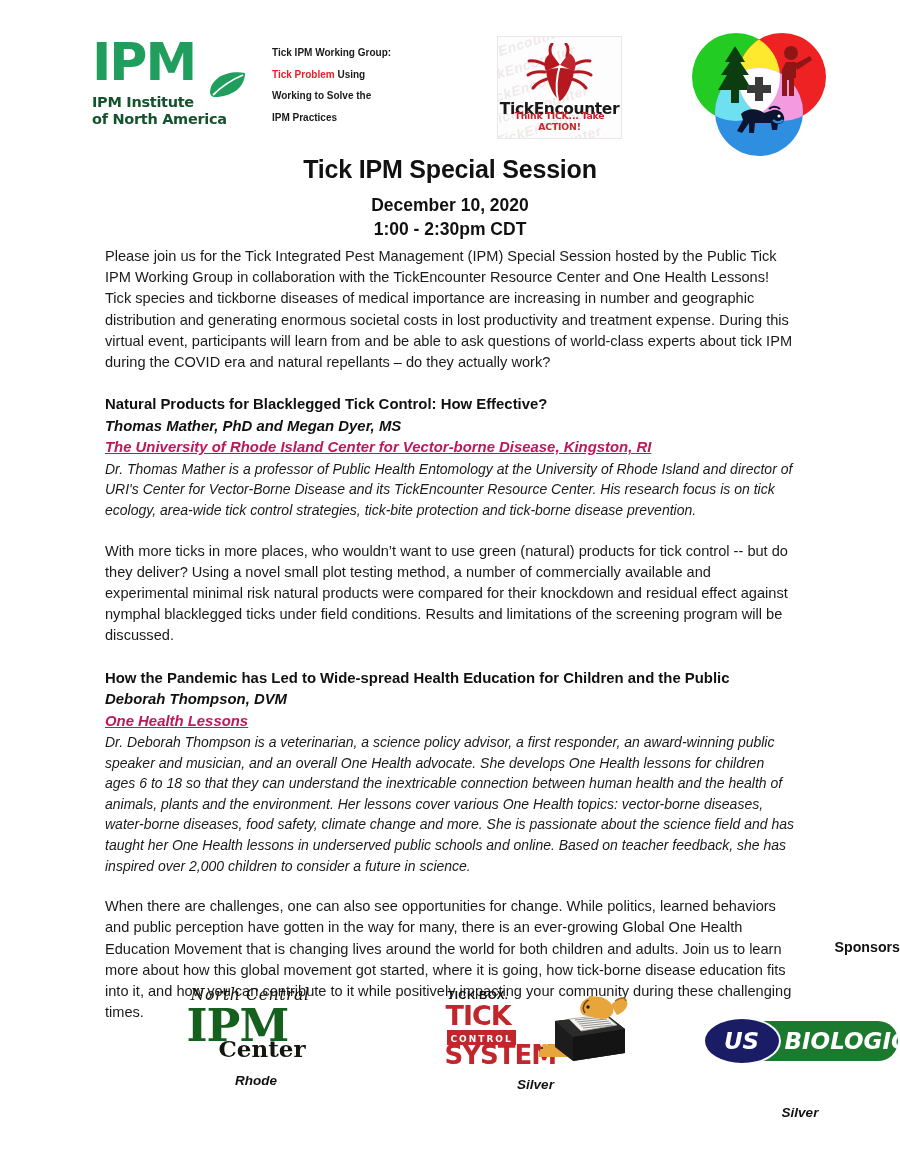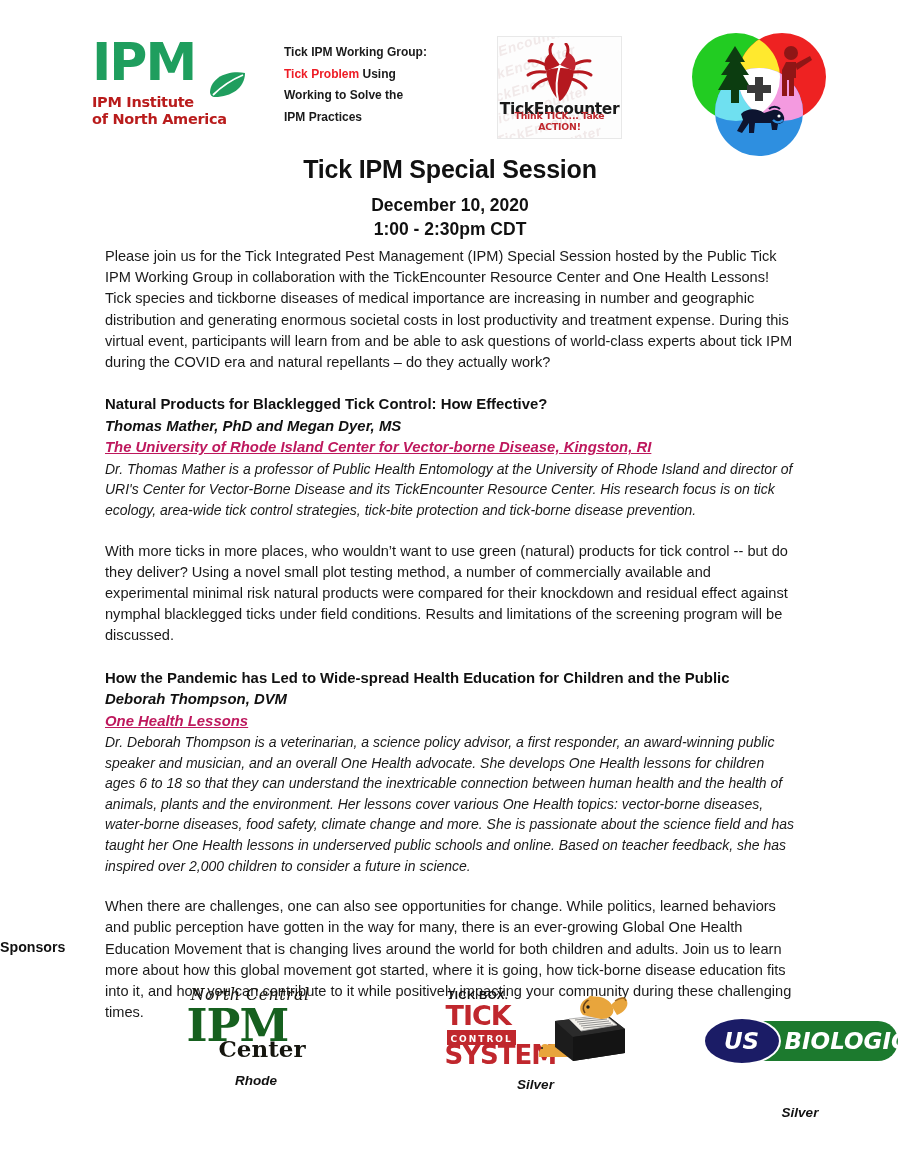--- a/index.html
+++ b/index.html
@@ -51,33 +51,33 @@
     right: -4px;
     bottom: -6px;
     width: 34px;
     height: 24px;
   }
   .ipm-sub {
     font-family: "DejaVu Sans", sans-serif;
     font-weight: bold;
     font-size: 14.5px;
     line-height: 17px;
-    color: #b91c1c;
+    color: #14532d;
     margin-top: 6px;
     letter-spacing: -0.3px;
   }
 
   
   .tagline {
     position: absolute;
-    left: 284px; top: 28px;
+    left: 272px; top: 28px;
     width: 215px;
     font-family: "Liberation Sans", sans-serif;
     font-weight: bold;
-    font-size: 12px;
+    font-size: 10px;
     line-height: 21.5px;
     color: #1a1a1a;
   }
   .tagline .red { color: #ee1c25; }
 
   
   .tick-enc {
     position: absolute;
     left: 497px; top: 22px;
     width: 123px;
@@ -215,21 +215,21 @@
     font-style: italic;
     font-size: 14px;
     line-height: 20.6px;
     color: #1a1a1a;
   }
 
   
   .sponsors-heading {
     position: absolute;
     top: 939px; left: 0; right: 0;
-    text-align: left;
+    text-align: right;
     font-family: "Liberation Sans", sans-serif;
     font-weight: bold;
     font-size: 14.2px;
     color: #111111;
   }
   .sponsor-row {
     position: absolute;
     top: 985px;
     left: 90px;
     width: 720px;

